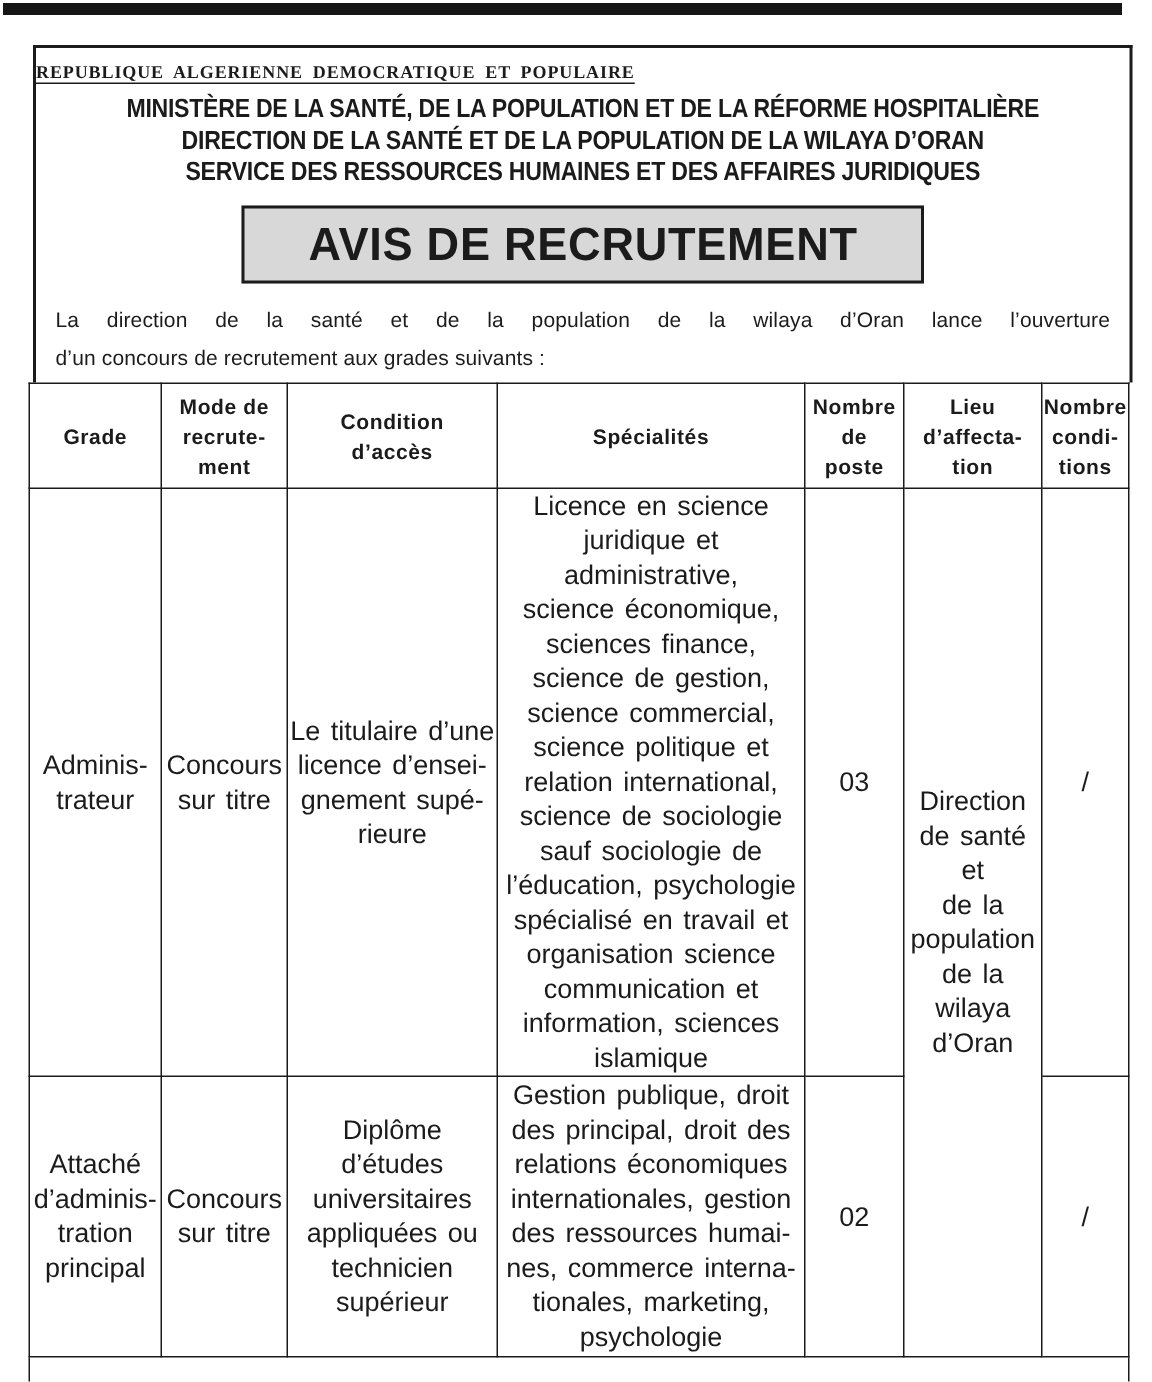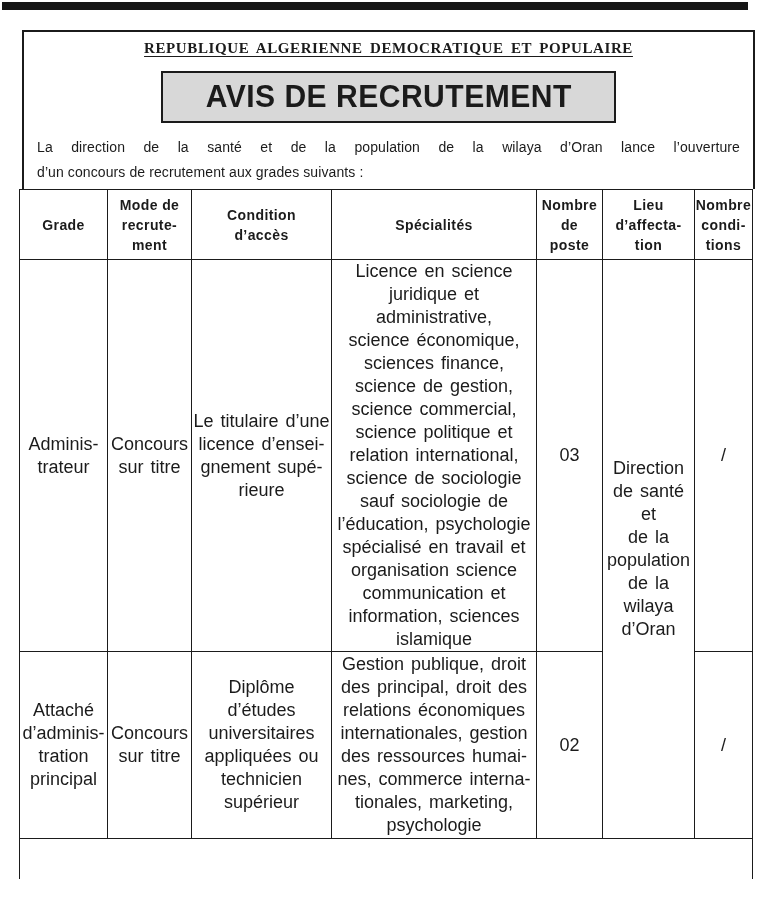--- a/index.html
+++ b/index.html
@@ -20,24 +20,23 @@
 
   .header-box {
     margin: 30px 0 0 22px;
     width: 733px;
     border: 2px solid #1b1b1b;
     border-bottom: none;
     padding-bottom: 4px;
   }
   .republic-line {
     margin-top: 5px;
-    text-align: center;
     font-family: "Liberation Serif", "DejaVu Serif", serif;
     font-weight: bold;
-    font-size: 15px;
+    font-size: 12px;
     line-height: 22px;
     letter-spacing: 0.6px;
     word-spacing: 3px;
     text-decoration: underline;
     text-underline-offset: 3px;
   }
   .ministry-lines { margin-top: 3px; }
   .ministry-lines > div {
     text-align: center;
     font-weight: bold;
@@ -105,20 +104,25 @@
   tr.partial-row td { height: 40px; border-bottom: none; }
 </style>
 </head>
 <body>
 
 <div class="top-rule"></div>
 
 <div class="header-box">
   <div class="republic-line">REPUBLIQUE ALGERIENNE DEMOCRATIQUE ET POPULAIRE</div>
 
+  <div class="ministry-lines">
+    <div>MINISTÈRE DE LA SANTÉ, DE LA POPULATION ET DE LA RÉFORME HOSPITALIÈRE</div>
+    <div>DIRECTION DE LA SANTÉ ET DE LA POPULATION DE LA WILAYA D’ORAN</div>
+    <div>SERVICE DES RESSOURCES HUMAINES ET DES AFFAIRES JURIDIQUES</div>
+  </div>
 
   <div class="notice-box">
     <span class="notice-title">AVIS DE RECRUTEMENT</span>
   </div>
 
   <div class="intro">
     <div class="j">La direction de la santé et de la population de la wilaya d’Oran lance l’ouverture</div>
     <div>d’un concours de recrutement aux grades suivants :</div>
   </div>
 </div>

